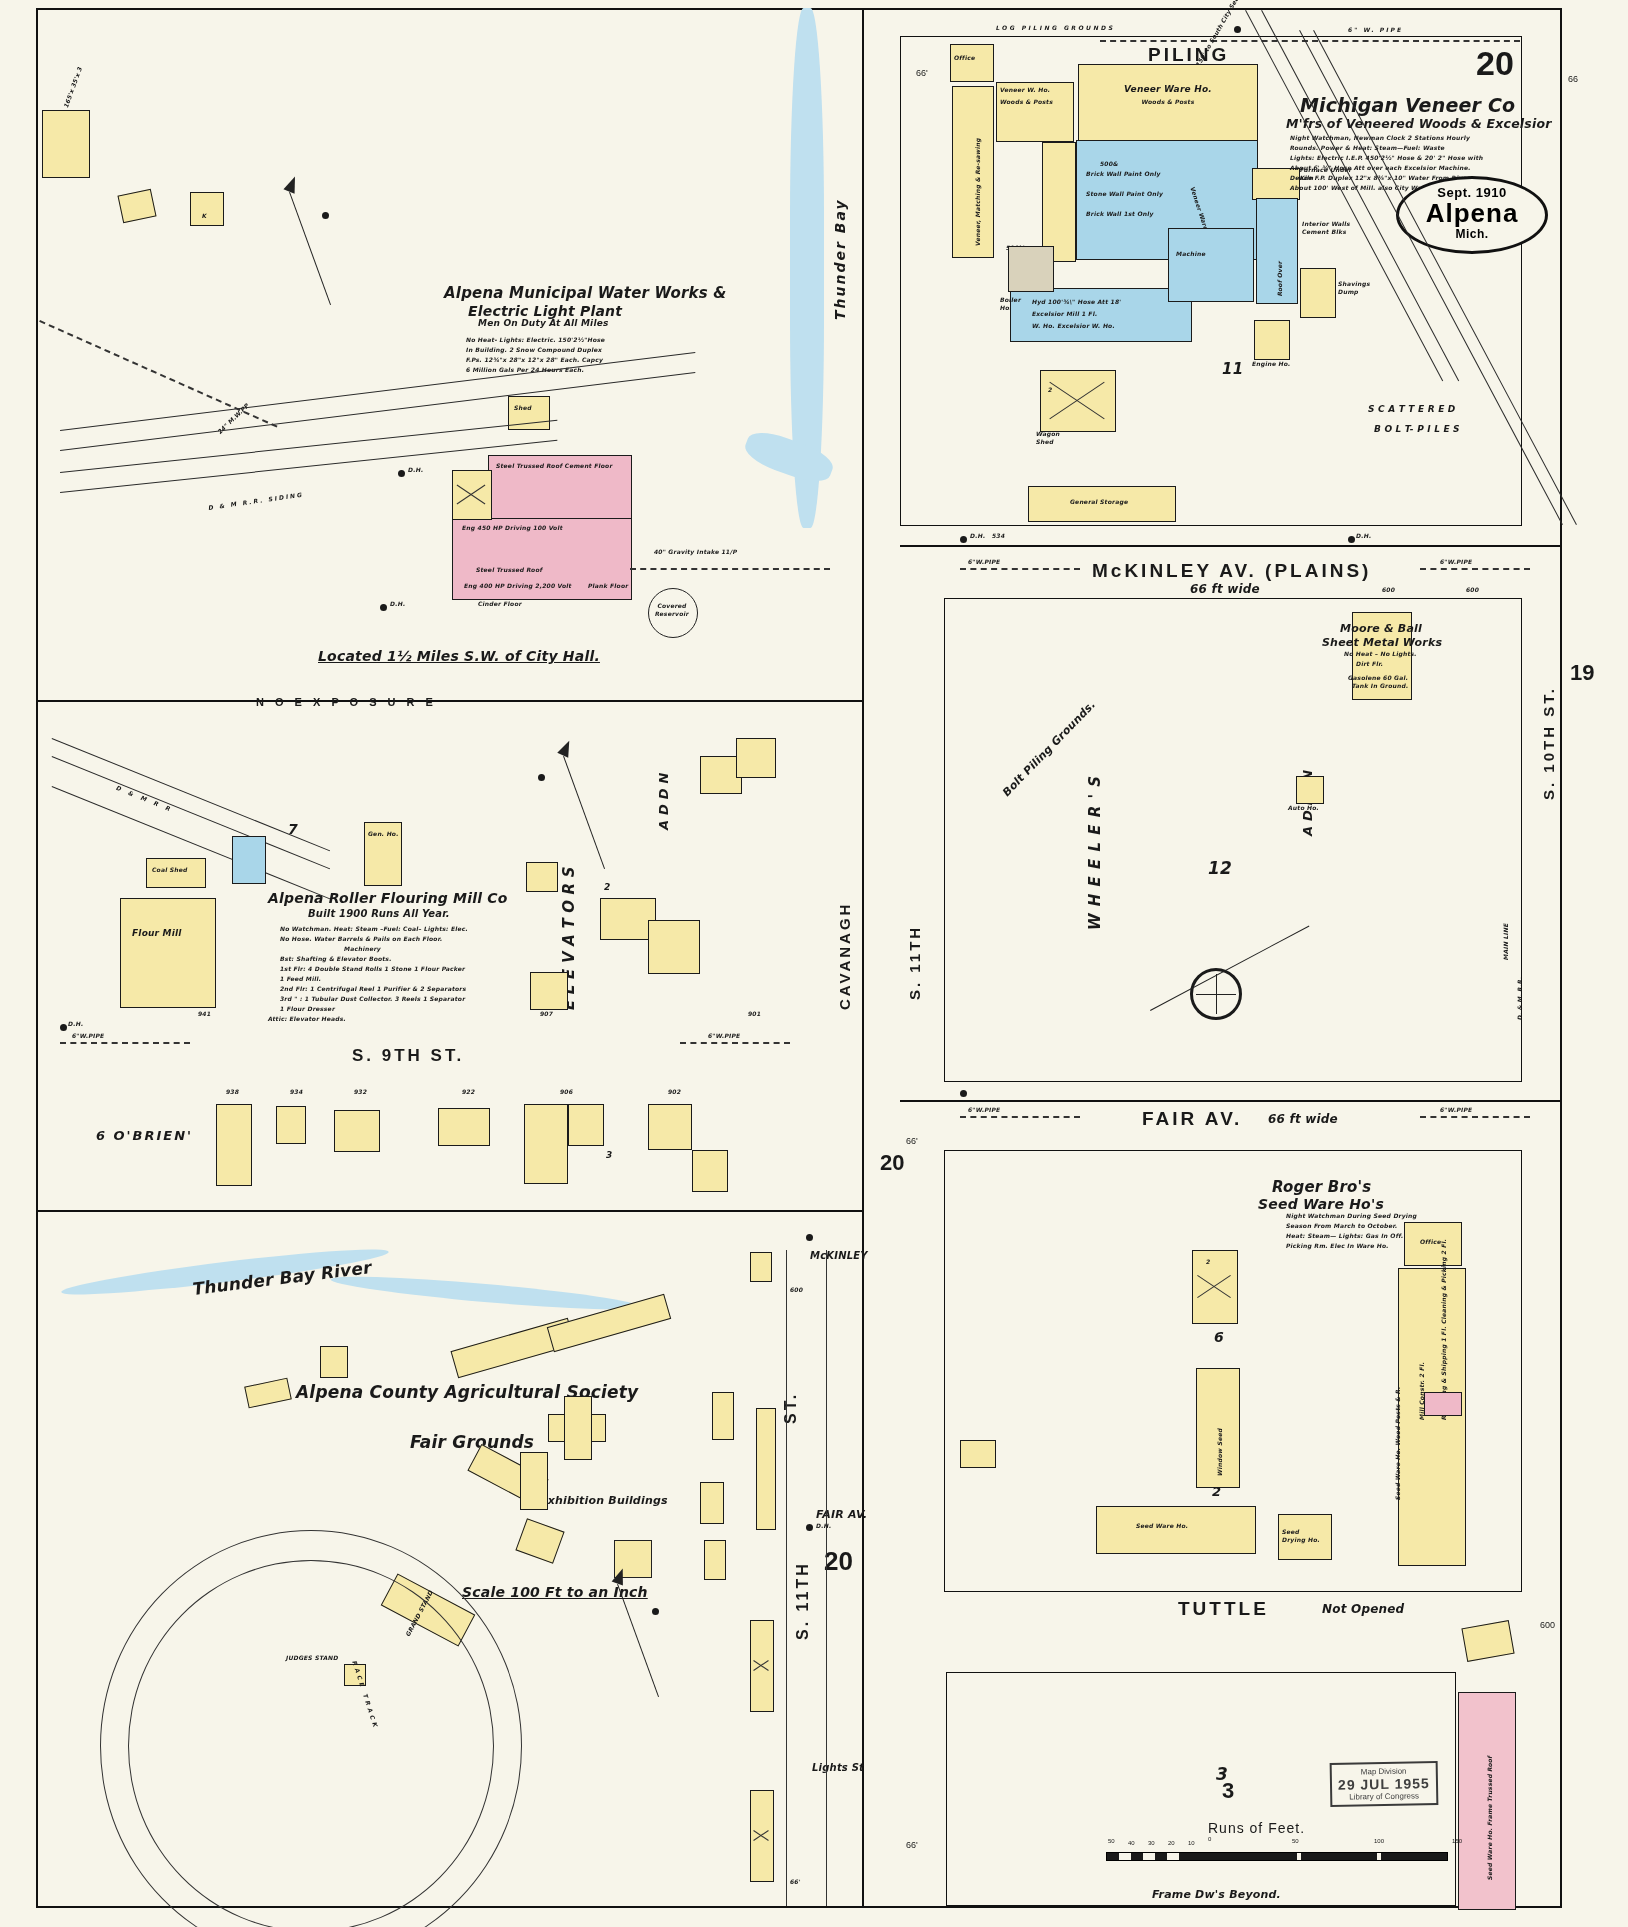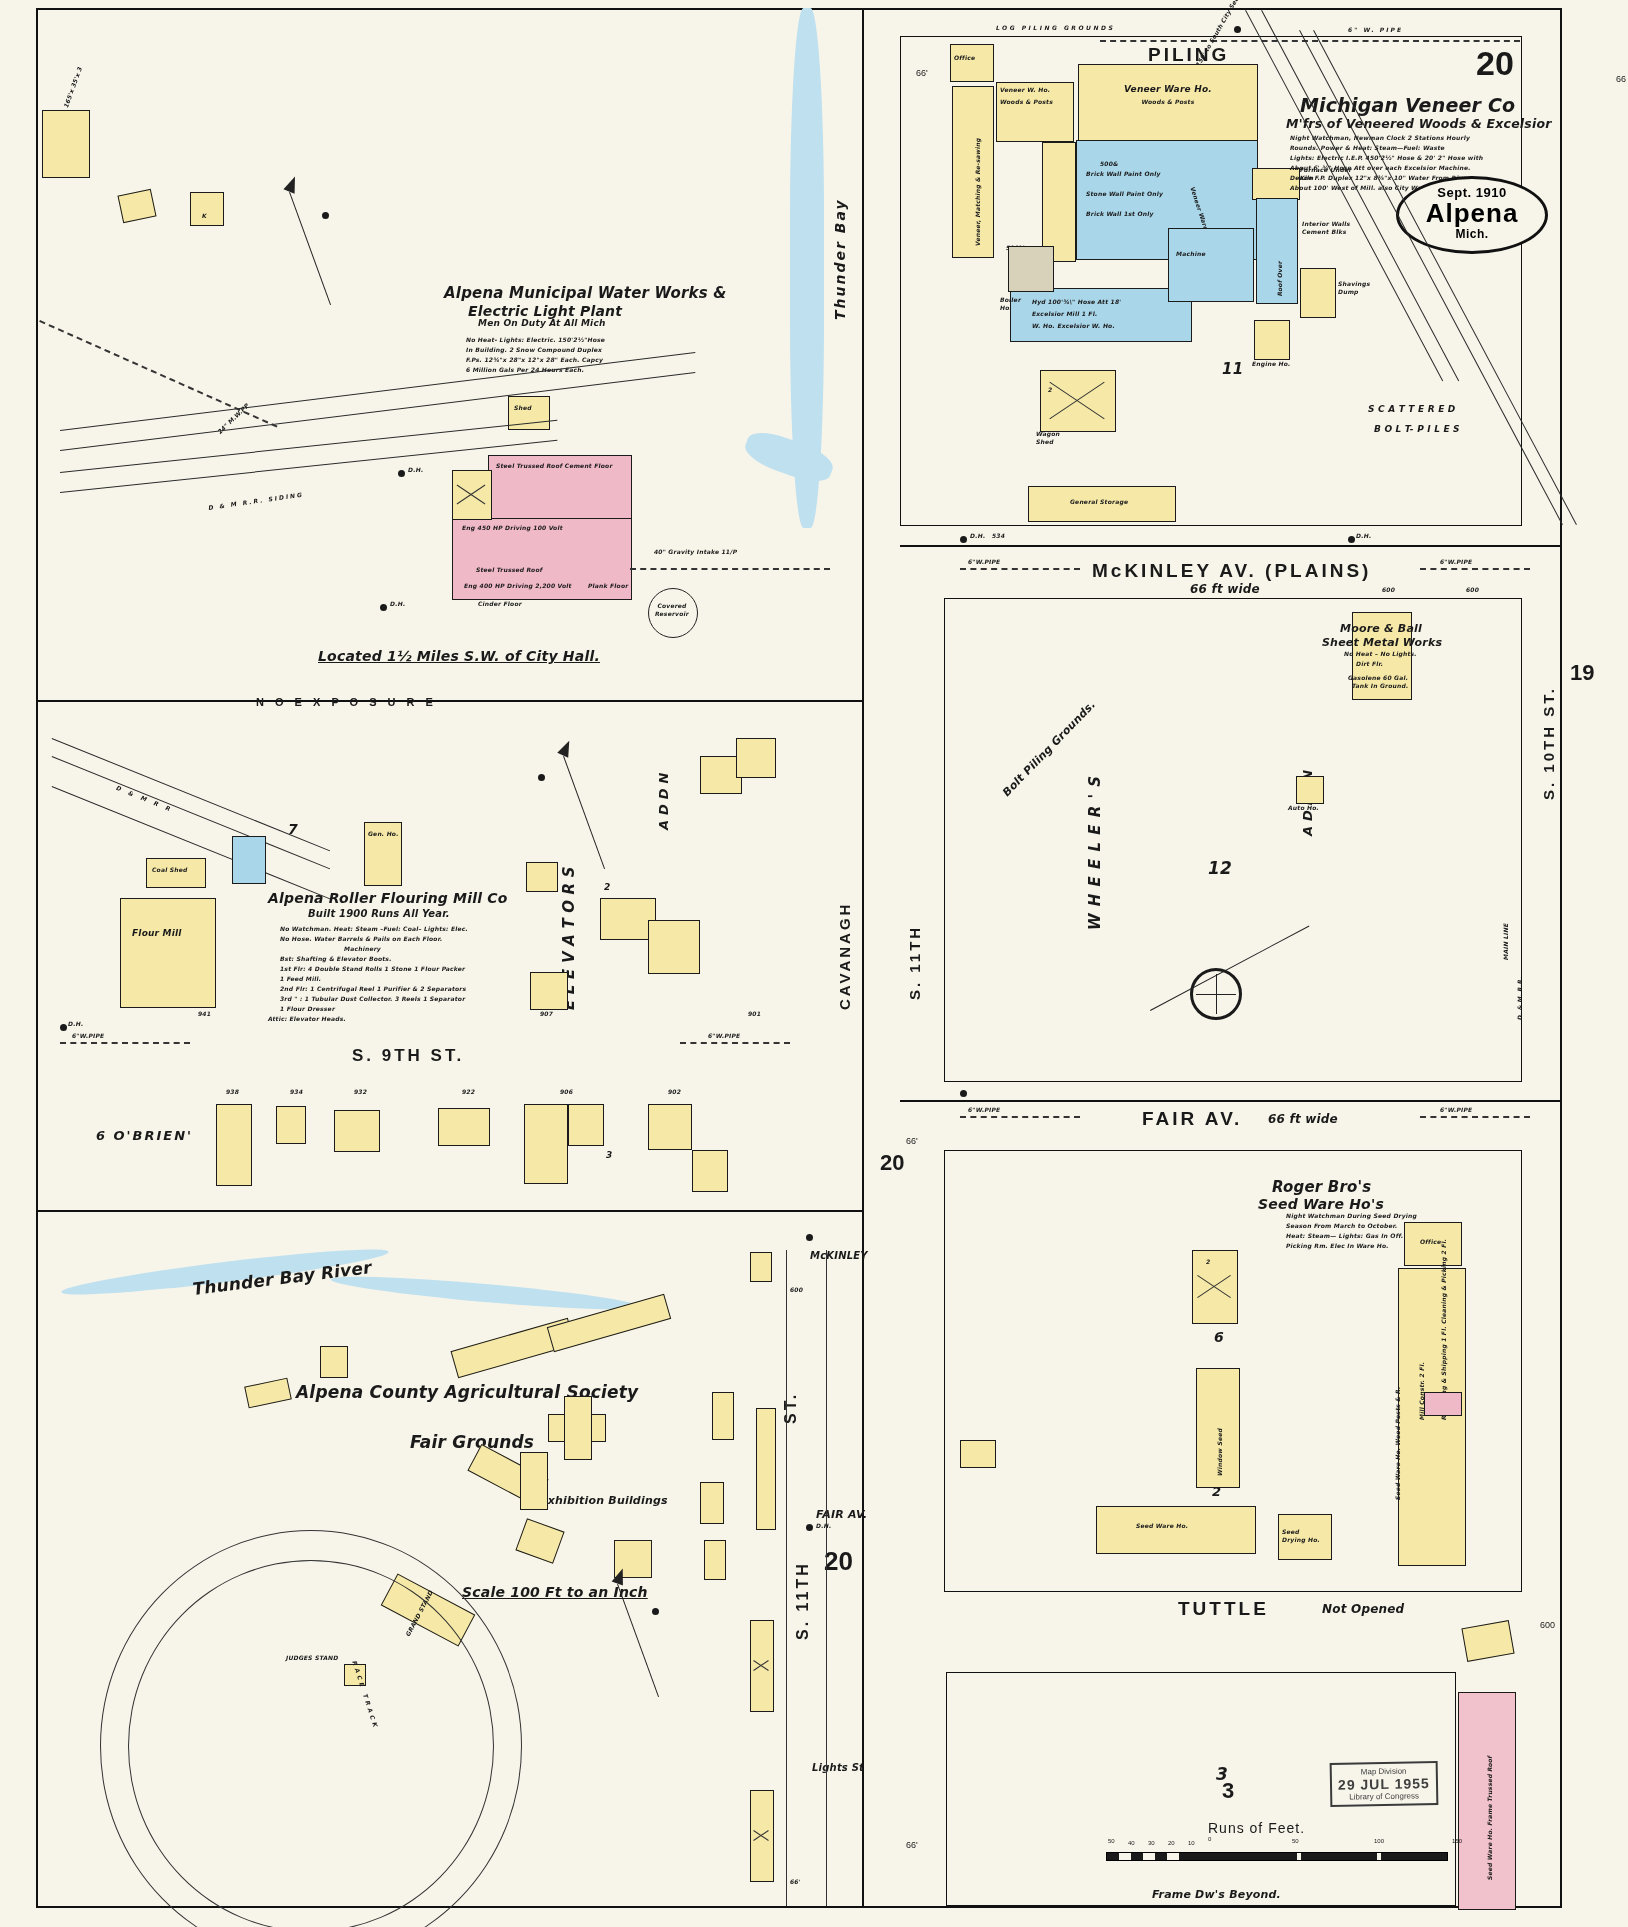--- a/index.html
+++ b/index.html
@@ -147,21 +147,21 @@
   <div class="txt hand ty" style="left:1290px;top:174px;">Deane F.P. Duplex 12"x 8⅜"x 10" Water From River</div>
   <div class="txt hand ty" style="left:1290px;top:184px;">About 100' West of Mill. also City Water Conn to Hyd's</div>
 
   <div id="cartouche">
     <div class="c1">Sept. 1910</div>
     <div class="c2">Alpena</div>
     <div class="c3">Mich.</div>
   </div>
 
   <div class="txt pagenum" style="left:1476px;top:44px;font-size:34px;">20</div>
-  <div class="txt sm" style="left:1568px;top:74px;margin-left:48px;">66</div>
+  <div class="txt sm" style="left:1568px;top:74px;">66</div>
   <div class="txt sm" style="left:916px;top:68px;">66'</div>
 
   <div class="bld" style="left:1040px;top:370px;width:74px;height:60px;"></div>
   <div class="xcross" style="left:1044px;top:374px;width:66px;height:52px;"></div>
   <div class="txt hand ty" style="left:1036px;top:430px;">Wagon<br>Shed</div>
   <div class="txt hand ty" style="left:1048px;top:386px;">2</div>
 
   <div class="bld" style="left:1028px;top:486px;width:146px;height:34px;"></div>
   <div class="txt hand ty" style="left:1070px;top:498px;">General Storage</div>
 
@@ -300,21 +300,21 @@
   <div class="txt sm" style="left:906px;top:1136px;">66'</div>
   <div class="txt sm" style="left:906px;top:1840px;">66'</div>
   <div class="txt sm" style="left:1540px;top:1620px;">600</div>
 
   <div class="wtr" style="left:790px;top:8px;width:34px;height:520px;border-radius:40%;"></div>
   <div class="wtr" style="left:744px;top:440px;width:90px;height:34px;border-radius:40%;transform:rotate(20deg);"></div>
   <div class="txt hand rot-t" style="left:832px;top:320px;transform:rotate(-90deg);font-size:14px;letter-spacing:2px;">Thunder Bay</div>
 
   <div class="txt hand" style="left:444px;top:284px;font-size:15px;">Alpena Municipal Water Works &amp;</div>
   <div class="txt hand" style="left:468px;top:303px;font-size:14px;">Electric Light Plant</div>
-  <div class="txt hand ty" style="left:478px;top:320px;font-size:9px;">Men On Duty At All Mich</div>
+  <div class="txt hand ty" style="left:478px;top:320px;font-size:9px;">Men On Duty At All Miles</div>
   <div class="txt hand ty" style="left:466px;top:336px;">No Heat- Lights: Electric. 150'2½"Hose</div>
   <div class="txt hand ty" style="left:466px;top:346px;">In Building. 2 Snow Compound Duplex</div>
   <div class="txt hand ty" style="left:466px;top:356px;">F.Ps. 12¾"x 28"x 12"x 28" Each. Capcy</div>
   <div class="txt hand ty" style="left:466px;top:366px;">6 Million Gals Per 24 Hours Each.</div>
 
   <div class="bld" style="left:42px;top:110px;width:46px;height:66px;"></div>
   <div class="txt ty hand rot-t" style="left:62px;top:106px;transform:rotate(-70deg);">165'x 35'x 3</div>
   <div class="bld" style="left:120px;top:192px;width:32px;height:26px;transform:rotate(-12deg);"></div>
   <div class="bld" style="left:190px;top:192px;width:32px;height:32px;"></div>
   <div class="txt hand ty" style="left:202px;top:212px;">K</div>

